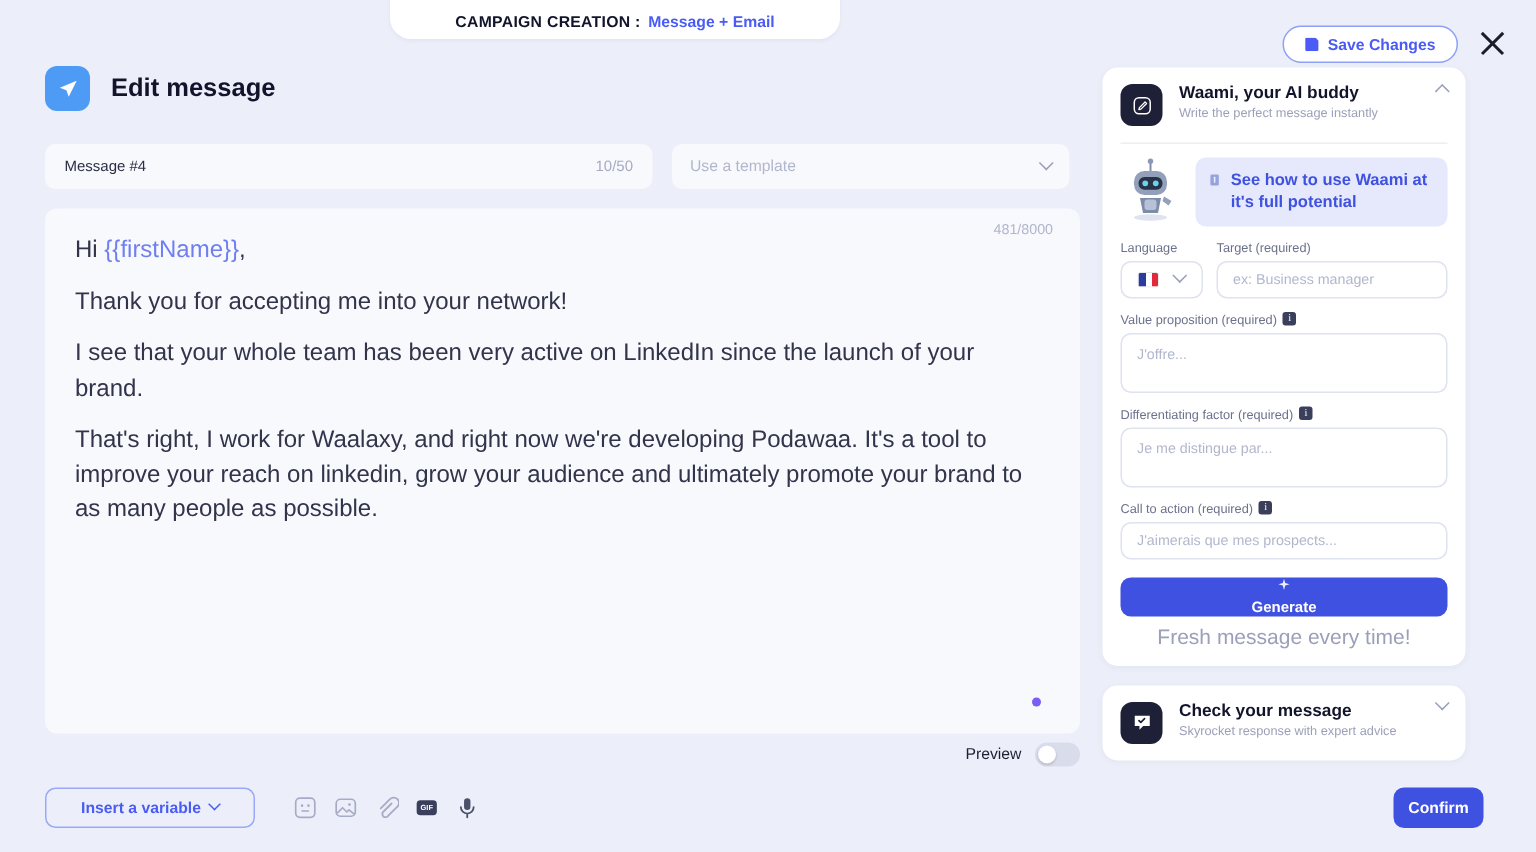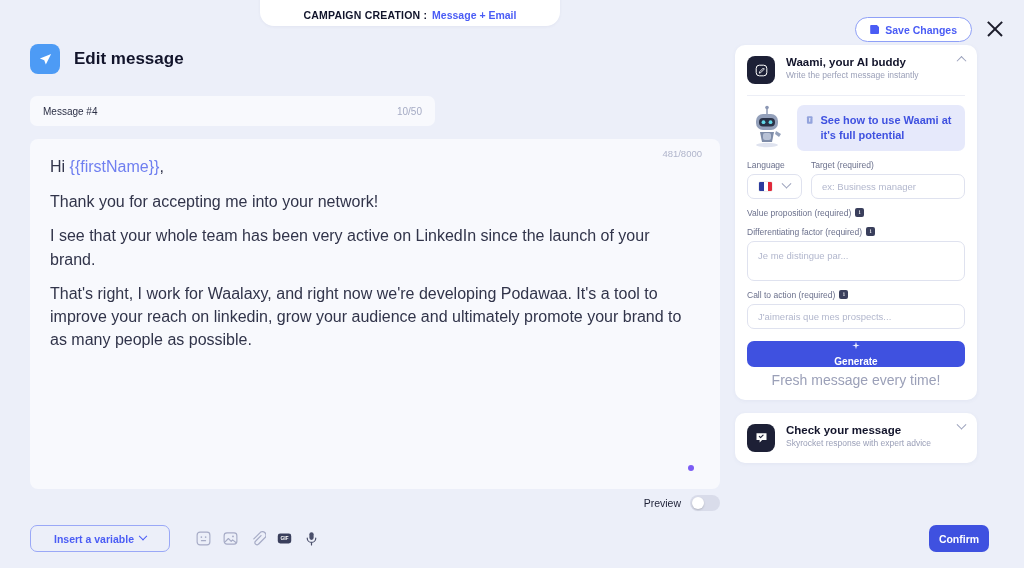--- a/index.html
+++ b/index.html
@@ -241,20 +241,24 @@
             <path d="M21 3 3 10.5l7 2.5 2.5 7L21 3z" fill="#ffffff"></path>
           </svg>
       </div>
       <div class="page-title">Edit message</div>
     </div>
 
     <div class="row-inputs">
       <div class="name-field">
         <span class="val">Message #4</span>
         <span class="cnt">10/50</span>
+      </div>
+      <div class="tpl-field">
+        <span class="ph">Use a template</span>
+        <span class="chev"></span>
       </div>
     </div>
 
     <div class="editor">
       <div class="char-count">481/8000</div>
 
       <p class="msg-p">
         <span>Hi </span><span class="var-token">{{firstName}}</span><span>,</span>
       </p>
       <p class="msg-p">Thank you for accepting me into your network!</p>
@@ -377,20 +381,23 @@
             <div class="txt-input">
               <span>ex: Business manager</span>
             </div>
           </div>
         </div>
 
         <div class="field-label">
           <span>Value proposition (required)</span>
           <span class="info-dot">i</span>
         </div>
+        <div class="txt-area">
+          <span>J'offre...</span>
+        </div>
 
         <div class="field-label">
           <span>Differentiating factor (required)</span>
           <span class="info-dot">i</span>
         </div>
         <div class="txt-area">
           <span>Je me distingue par...</span>
         </div>
 
         <div class="field-label">

